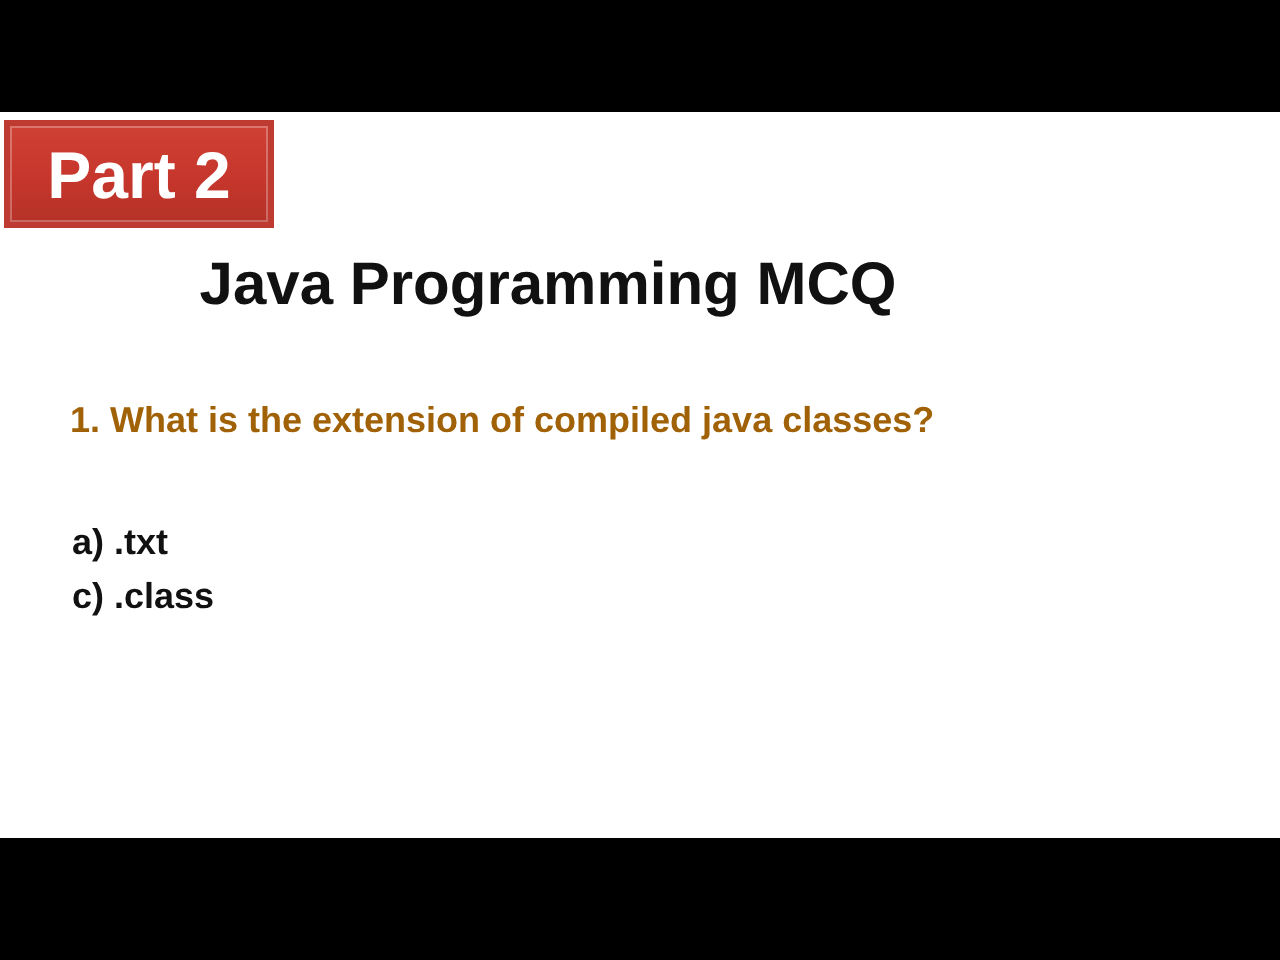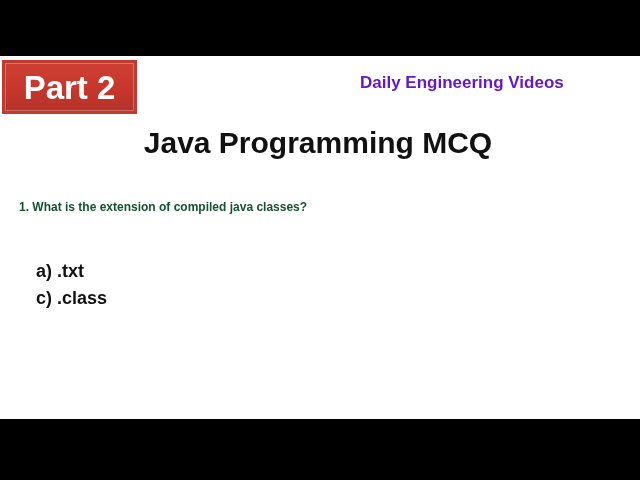--- a/index.html
+++ b/index.html
@@ -82,30 +82,29 @@
   .slide-title {
     position: absolute;
     left: 0;
     top: 70px;
     width: 548px;
     text-align: center;
     color: #111111;
     font-size: 30px;
     font-weight: bold;
     white-space: nowrap;
-    padding-left: 44px;
   }
 
   
   .question {
     position: absolute;
-    left: 19px;
+    left: 35px;
     top: 144px;
-    color: #14532d;
-    font-size: 12px;
+    color: #a16207;
+    font-size: 18px;
     font-weight: bold;
     white-space: nowrap;
   }
 
   
   .options {
     position: absolute;
     left: 36px;
     top: 202px;
     width: 300px;
@@ -124,21 +123,20 @@
 <div class="frame">
 
   <div class="letterbox top"></div>
 
   <div class="slide">
 
     <div class="part-badge">
       <span class="part-badge-label">Part 2</span>
     </div>
 
-    <div class="channel-tagline">Daily Engineering Videos</div>
 
     <div class="slide-title">Java Programming MCQ</div>
 
     <div class="question">1. What is the extension of compiled java classes?</div>
 
     <div class="options">
       <div class="option">a) .txt</div>
       <div class="option">c) .class</div>
     </div>
 

